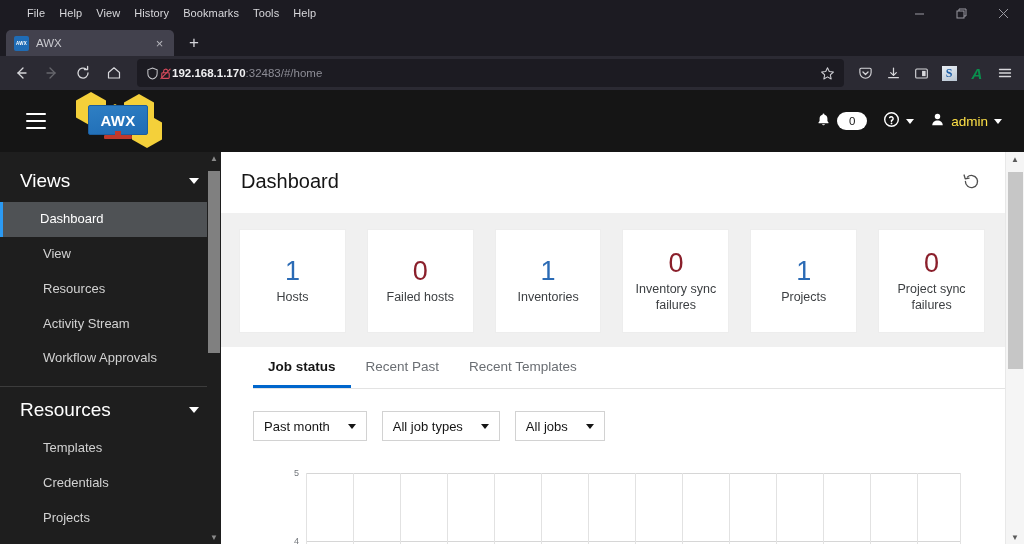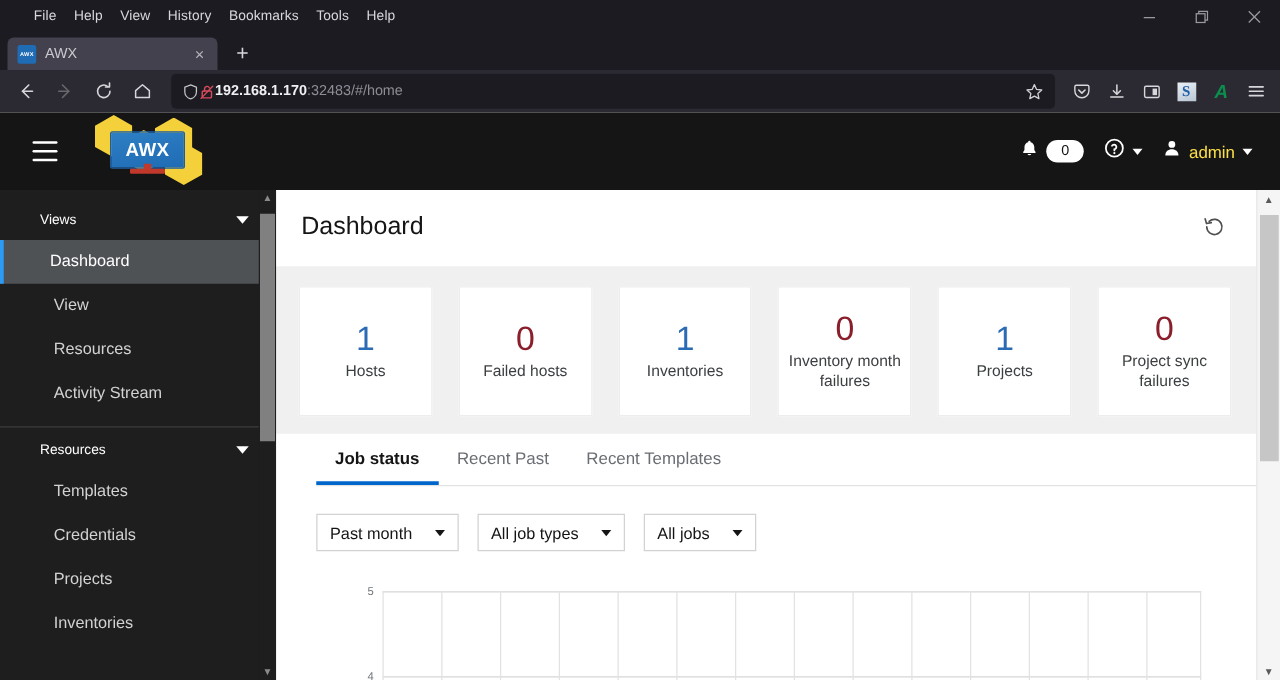--- a/index.html
+++ b/index.html
@@ -155,21 +155,21 @@
   .app-body { flex: 1; display: flex; min-height: 0; }
 
   
   .sidebar {
     width: 221px; background: #1e1e1e; flex: none;
     position: relative; overflow: hidden;
   }
   .side-inner { padding-top: 8px; }
   .side-group-hd {
     display: flex; align-items: center; justify-content: space-between;
-    padding: 10px 22px 10px 20px; color: #fff; font-size: 11px; margin-left: 12px;
+    padding: 10px 22px 10px 20px; color: #fff; font-size: 19px;
   }
   .side-group-hd .chev {
     width: 0; height: 0; border-left: 5px solid transparent;
     border-right: 5px solid transparent; border-top: 6px solid #fff;
   }
   .side-item {
     padding: 8px 20px 8px 40px; color: #d2d2d2; font-size: 13px;
     border-left: 3px solid transparent; line-height: 1.45;
   }
   .side-item.active {
@@ -449,20 +449,21 @@
       <div class="side-inner">
 
         <div class="side-group-hd">
           <span>Views</span>
           <span class="chev"></span>
         </div>
         <div class="side-item active">Dashboard</div>
         <div class="side-item">View</div>
         <div class="side-item">Resources</div>
         <div class="side-item">Activity Stream</div>
+        <div class="side-item">Workflow Approvals</div>
 
         <div class="side-sep"></div>
 
         <div class="side-group-hd">
           <span>Resources</span>
           <span class="chev"></span>
         </div>
         <div class="side-item">Templates</div>
         <div class="side-item">Credentials</div>
         <div class="side-item">Projects</div>
@@ -500,21 +501,21 @@
           <div class="stat-card">
             <div class="stat-num bad">0</div>
             <div class="stat-lbl">Failed hosts</div>
           </div>
           <div class="stat-card">
             <div class="stat-num ok">1</div>
             <div class="stat-lbl">Inventories</div>
           </div>
           <div class="stat-card">
             <div class="stat-num bad">0</div>
-            <div class="stat-lbl">Inventory month failures</div>
+            <div class="stat-lbl">Inventory sync failures</div>
           </div>
           <div class="stat-card">
             <div class="stat-num ok">1</div>
             <div class="stat-lbl">Projects</div>
           </div>
           <div class="stat-card">
             <div class="stat-num bad">0</div>
             <div class="stat-lbl">Project sync failures</div>
           </div>
         </div>

